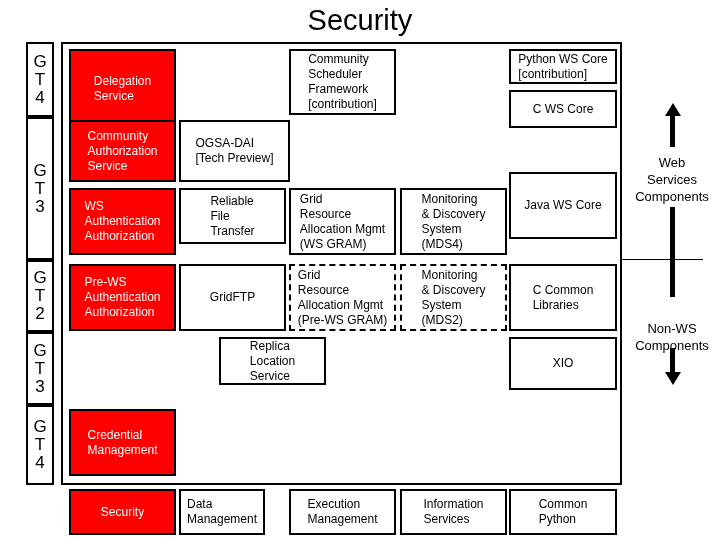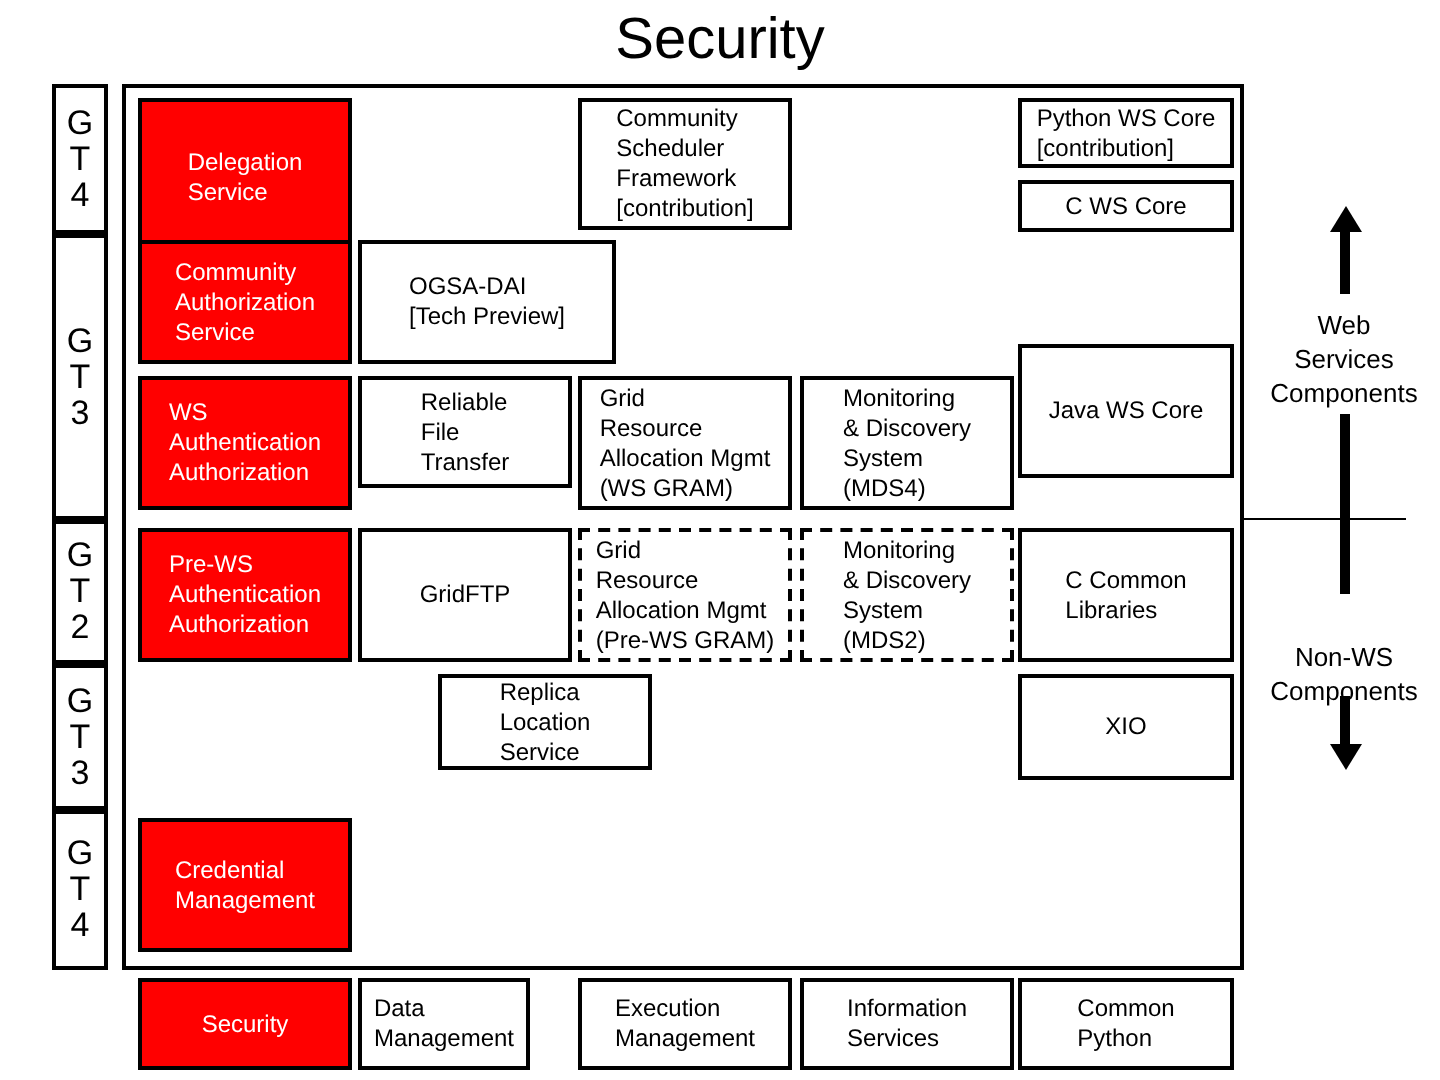--- a/index.html
+++ b/index.html
@@ -157,27 +157,27 @@
 Service</div>
 
   <div class="abs box" style="left:289px; top:49px; width:107px; height:66px;">Community
 Scheduler
 Framework
 [contribution]</div>
 
   <div class="abs box" style="left:509px; top:49px; width:108px; height:35px;">Python WS Core
 [contribution]</div>
 
-  <div class="abs box" style="left:509px; top:90px; width:108px; height:26px;">C WS Core</div>
+  <div class="abs box" style="left:509px; top:90px; width:108px; height:38px;">C WS Core</div>
 
   <div class="abs box red" style="left:69px; top:120px; width:107px; height:62px;">Community
 Authorization
 Service</div>
 
-  <div class="abs box" style="left:179px; top:120px; width:129px; height:62px;">OGSA-DAI
+  <div class="abs box" style="left:179px; top:120px; width:111px; height:62px;">OGSA-DAI
 [Tech Preview]</div>
 
   <div class="abs box red" style="left:69px; top:188px; width:107px; height:67px;">WS
 Authentication
 Authorization</div>
 
   <div class="abs box" style="left:179px; top:188px; width:107px; height:56px;">Reliable
 File
 Transfer</div>
 

